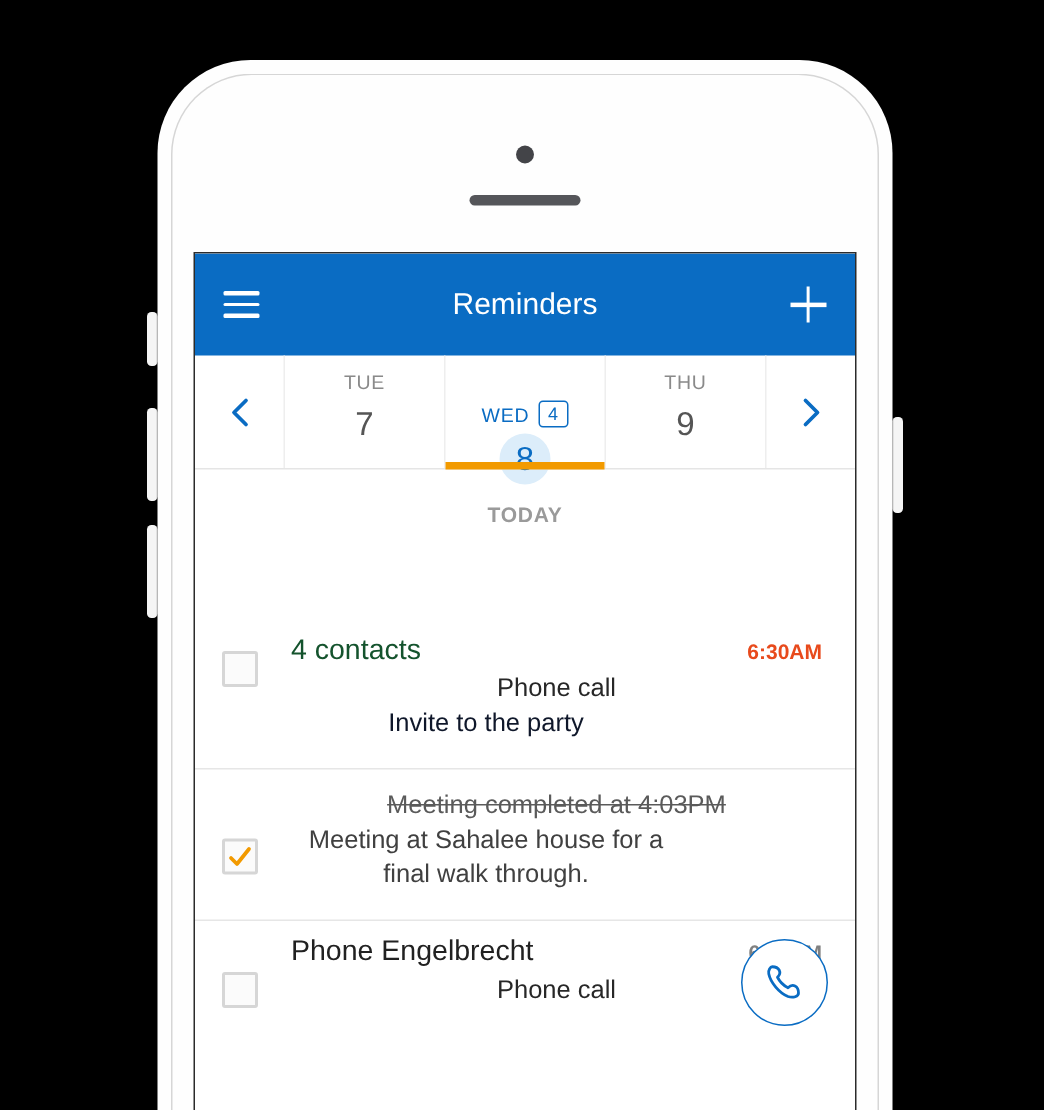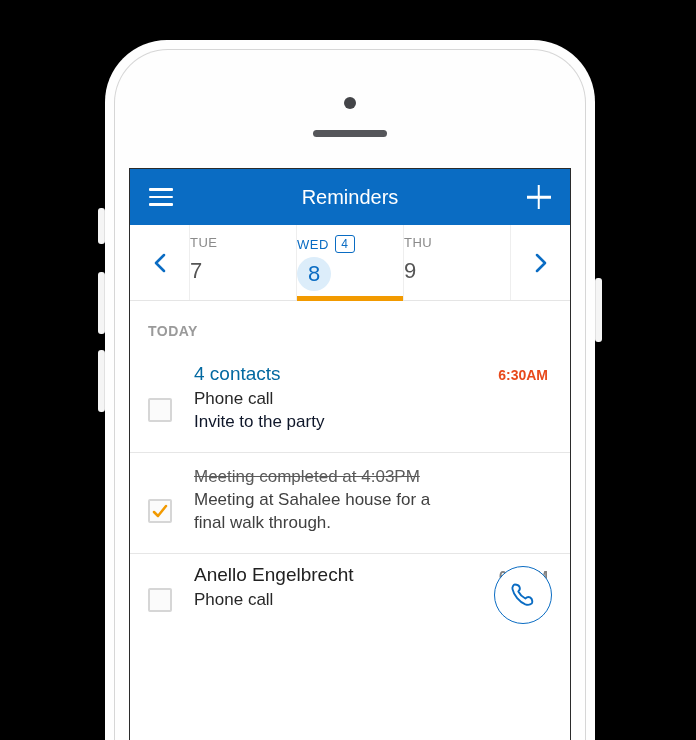--- a/index.html
+++ b/index.html
@@ -67,21 +67,21 @@
       width: 442px;
       height: 612px;
       background: #fff;
       border: 1.5px solid #2b2b2b;
       overflow: hidden;
     }
 
     
     .topbar {
       background: #0a6cc3;
-      height: 56px;
+      height: 68px;
       display: flex;
       align-items: center;
       justify-content: space-between;
       padding: 0 16px;
       color: #fff;
     }
     .hamburger {
       width: 30px; height: 30px;
       display: flex; flex-direction: column; justify-content: center;
       gap: 5px;
@@ -115,31 +115,31 @@
     }
     .ds-arrow.right { border-right: none; border-left: 1px solid #eee; }
     .ds-arrow svg { width: 12px; height: 20px; }
     .ds-days {
       flex: 1;
       display: flex;
     }
     .day {
       flex: 1;
       border-right: 1px solid #eee;
-      display: flex; flex-direction: column; 
+      display: flex; flex-direction: column; align-items: center;
       padding-top: 10px;
       position: relative;
       cursor: pointer;
     }
     .day:last-child { border-right: none; }
     .day-head {
       display: flex; align-items: center; gap: 6px;
       font-size: 13px; color: #8a8a8a; letter-spacing: 0.5px;
     }
-    .day.selected .day-head { color: #0a6cc3; }
+    .day.selected .day-head { color: #0a6cc3; margin-top: 20px; }
     .badge {
       display: inline-flex; align-items: center; justify-content: center;
       min-width: 20px; height: 18px; padding: 0 5px;
       border: 1px solid #0a6cc3; border-radius: 3px;
       font-size: 12px; color: #0a6cc3;
       background: #fff;
     }
     .day-num {
       margin-top: 8px;
       font-size: 22px; color: #555;
@@ -152,21 +152,21 @@
     }
     .day.selected::after {
       content: "";
       position: absolute;
       left: 0; right: 0; bottom: -1px;
       height: 5px;
       background: #f29a00;
     }
 
     
-    .list-area { padding: 0 0 20px 0; }
+    .list-area { padding: 0 0 20px 0; text-align: center; }
     .section-title {
       padding: 22px 18px 14px 18px;
       font-size: 14px; color: #9a9a9a; font-weight: 700; letter-spacing: 0.5px;
     }
     .item {
       padding: 10px 18px 18px 18px;
       display: flex;
       border-bottom: 1px solid #e6e6e6;
       position: relative;
     }
@@ -185,21 +185,21 @@
       cursor: pointer;
       background: #fbfbfb;
     }
     .checkbox.checked svg { display: block; }
     .checkbox svg { display: none; width: 16px; height: 16px; }
     .content-col { flex: 1; padding-right: 4px; }
     .title-row {
       display: flex; justify-content: space-between; align-items: baseline;
     }
     .r-title { font-size: 19px; color: #212121; }
-    .r-title.overdue { color: #0369a1; }
+    .r-title.overdue { color: #14532d; margin-top: 48px; }
     .r-time { font-size: 14px; font-weight: 700; color: #808080; margin-left: 34px; }
     .r-time.overdue { color: #e84a1c; }
     .r-sub1 { font-size: 17px; color: #272727; margin-top: 4px; }
     .r-sub2 { font-size: 17px; color: #0f172a; margin-top: 2px; max-width: 260px; line-height: 1.35; }
     .completed .r-title,
     .completed .r-sub1 { text-decoration: line-through; color: #5a5a5a; }
     .completed .r-sub2 { color: #404040; }
 
     .call-btn {
       position: absolute;
@@ -313,21 +313,21 @@
       </div>
 
       <div class="item">
         <div class="chk-col">
           <div class="checkbox">
             
           </div>
         </div>
         <div class="content-col">
           <div class="title-row">
-            <div class="r-title">Anello Engelbrecht</div>
+            <div class="r-title">Phone Engelbrecht</div>
             <div class="r-time">6:00PM</div>
           </div>
           <div class="r-sub1">Phone call</div>
         </div>
         <div class="call-btn">
           <svg viewBox="0 0 24 24">
             <path d="M5 3 C5 3 8 3 9 5 C10 7 8 9 8 9 C8 9 10 13 14 15 C14 15 16 13 18 14 C20 15 20 18 20 18 C20 20 17 21 14 20 C9 18 4 12 3 7 C2.5 5 4 3 5 3 Z" fill="none" stroke="#0a6cc3" stroke-width="1.6" stroke-linejoin="round"></path>
           </svg>
         </div>
       </div>

